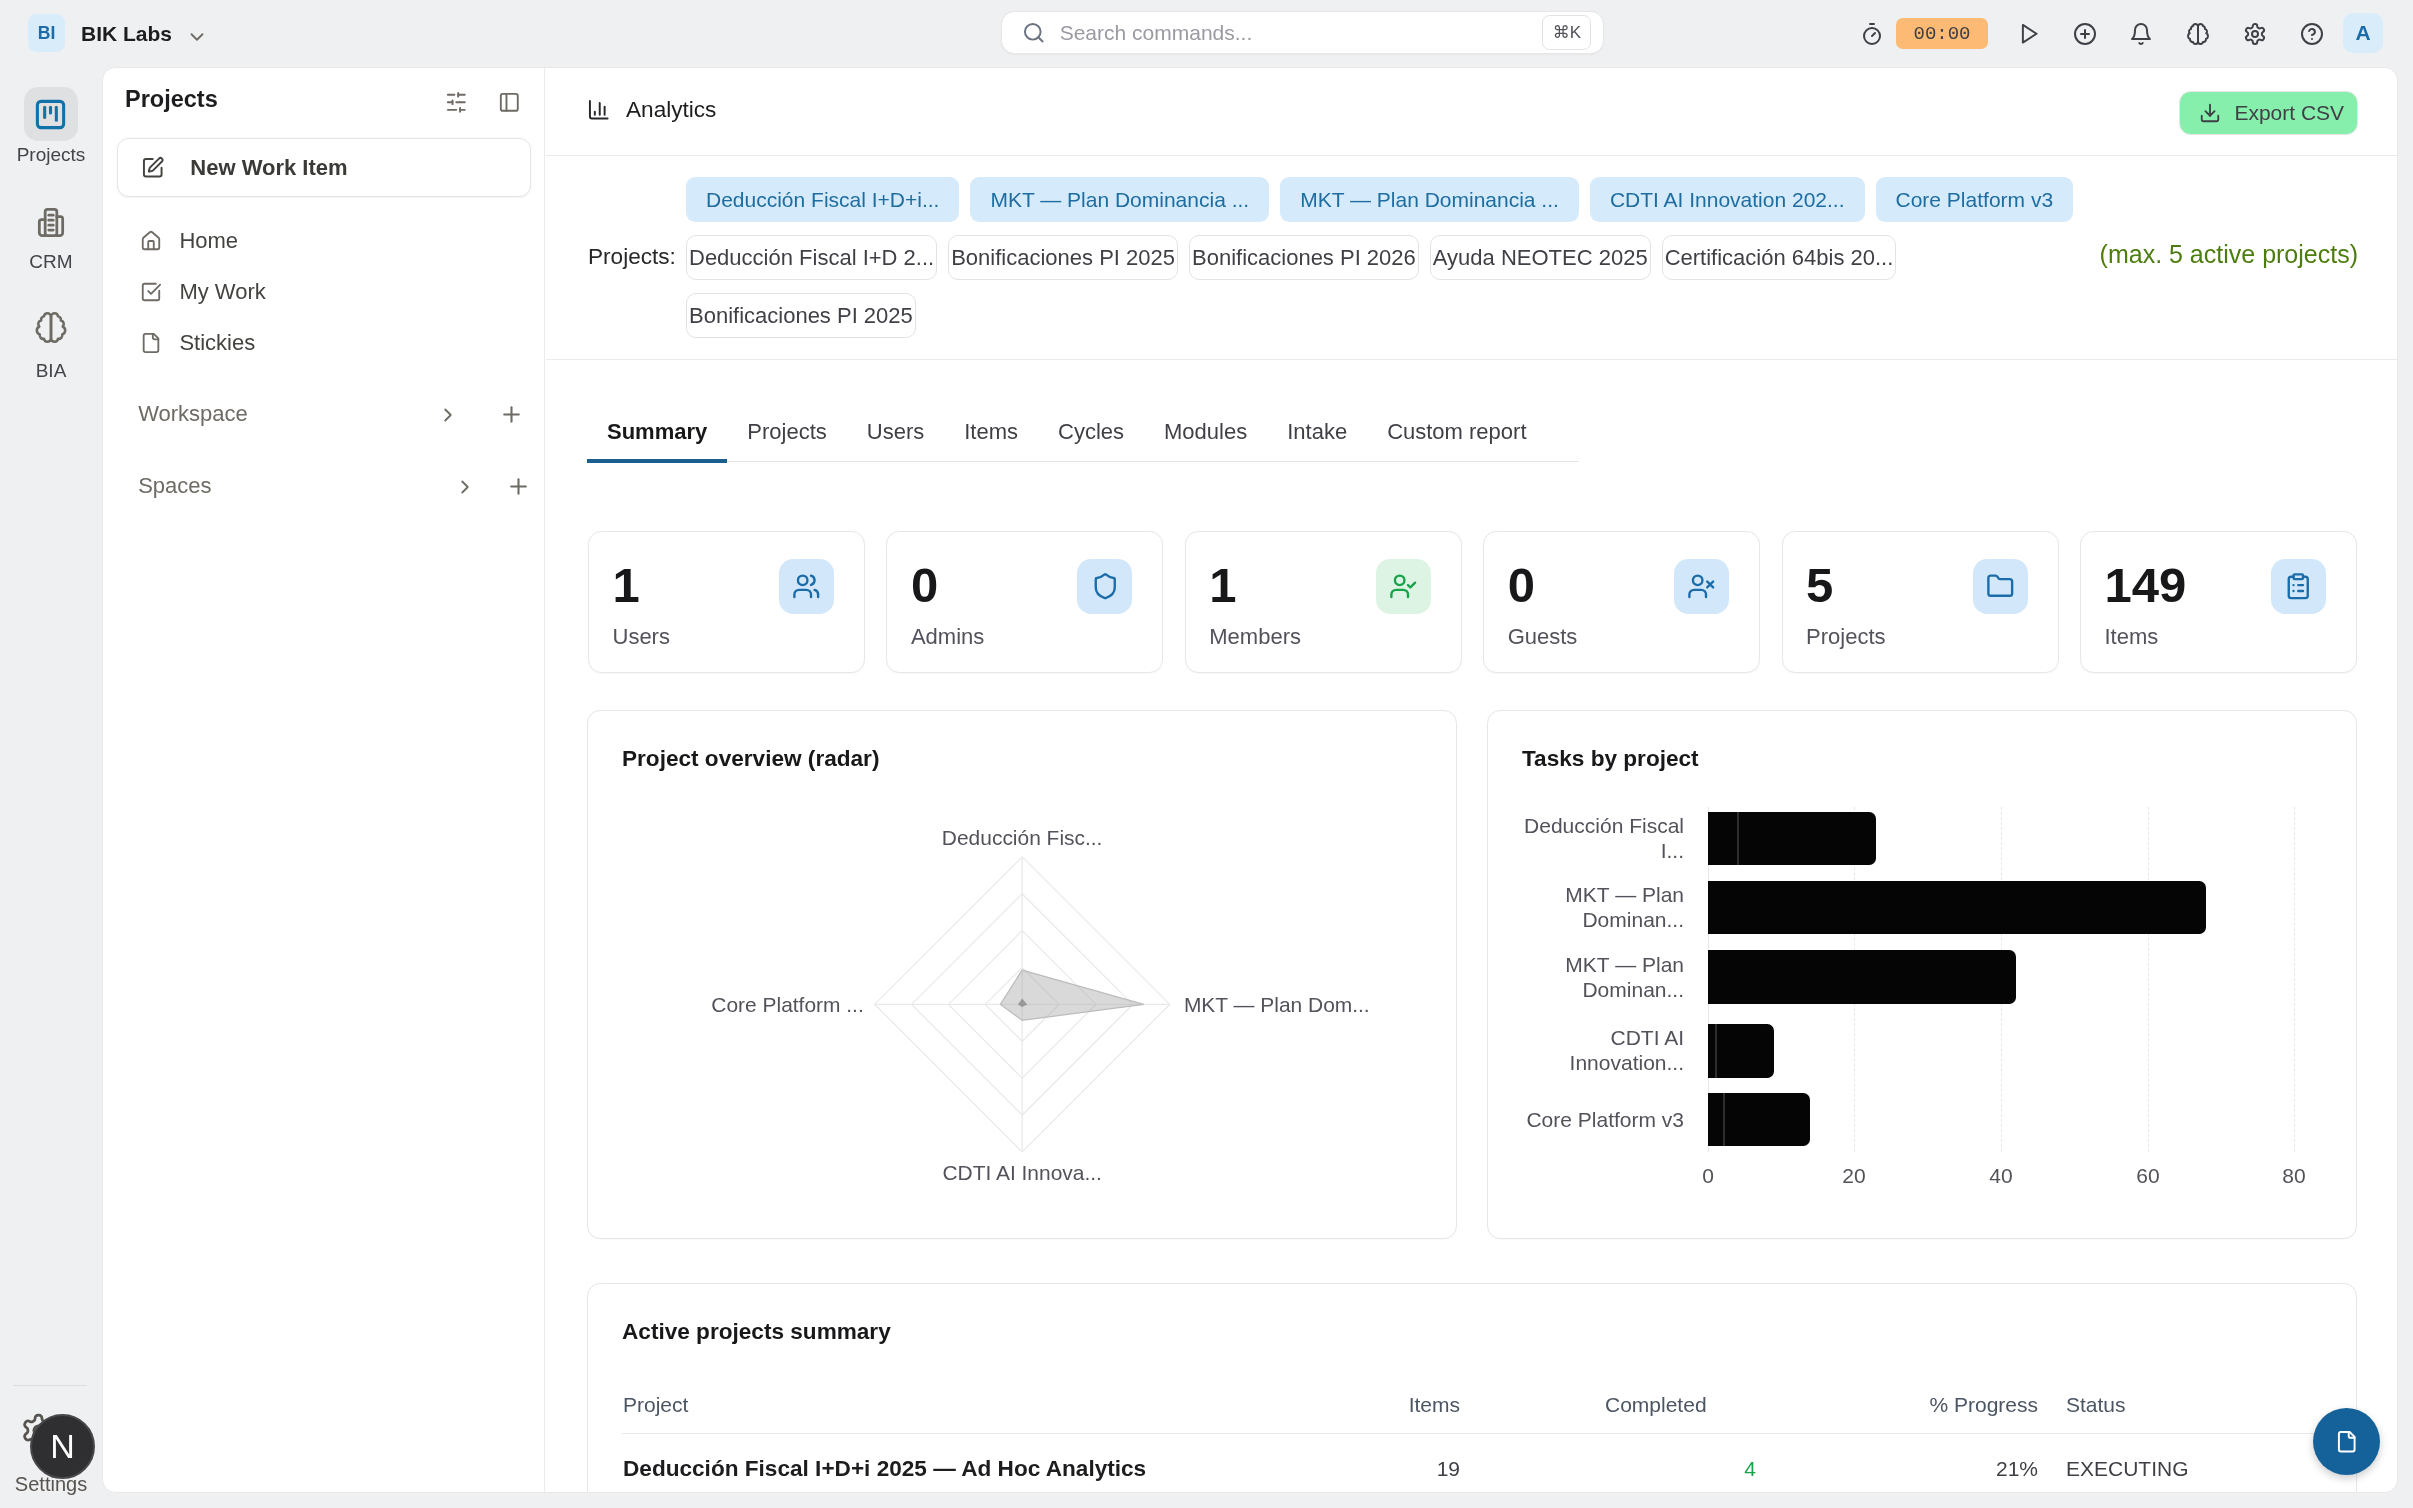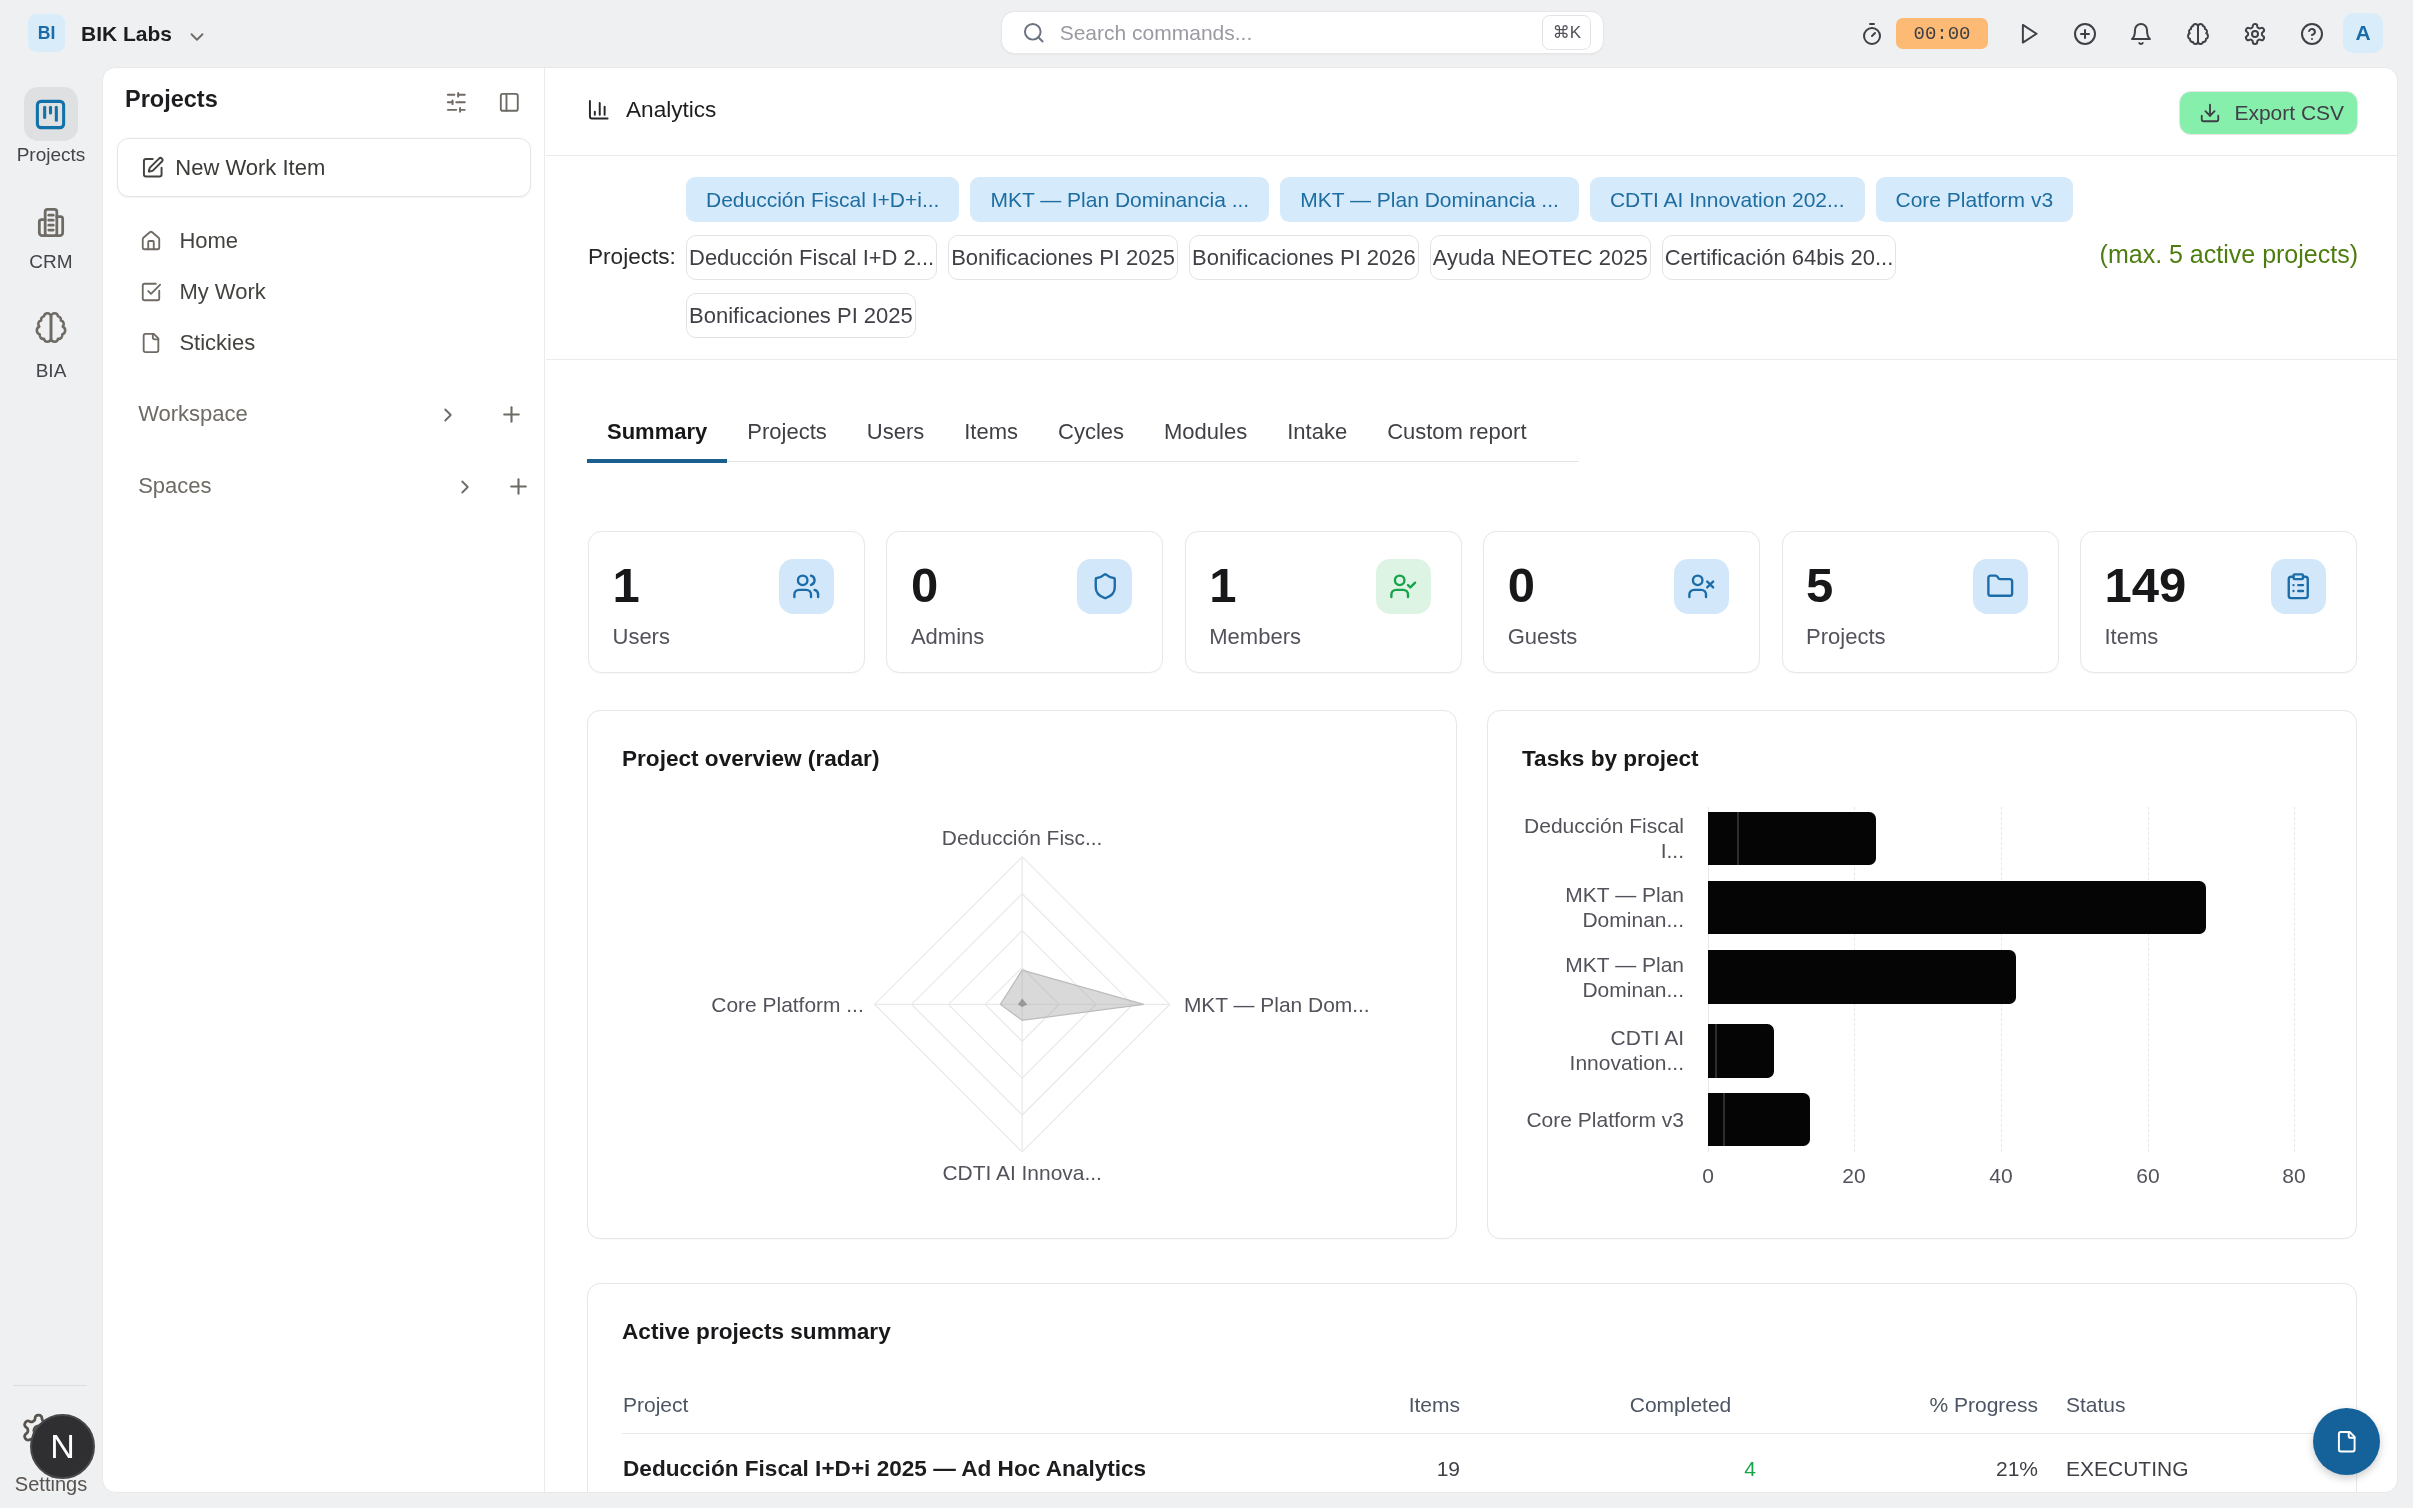--- a/index.html
+++ b/index.html
@@ -30,21 +30,21 @@
   
   #panel { position:absolute; left:102px; top:67px; width:2296px; height:1426px; background:#fff; border:0.8px solid #e9e9ea; border-radius:13.4px; overflow:hidden; }
 
   
   #sidebar { position:absolute; left:0; top:0; width:442px; height:1426px; border-right:0.8px solid #ebebec; }
   #sb-title { position:absolute; left:22px; top:17.6px; font-size:23.5px; font-weight:600; color:#1d1d20; }
   #sb-ic1 { position:absolute; left:342px; top:22.6px; }
   #sb-ic2 { position:absolute; left:395px; top:22.6px; }
   #nwi-btn { position:absolute; left:14.2px; top:70px; width:414px; height:59px; background:#fff; border:0.8px solid #e4e4e4; border-radius:11.7px; box-shadow:0 0.8px 1.7px rgba(0,0,0,0.05); display:flex; align-items:center; }
   #nwi-btn svg { margin-left:22.6px; }
-  #nwi-btn span { margin-left:11px; font-size:22px; font-weight:400; color:#3b3a37; }
+  #nwi-btn span { margin-left:26px; font-size:22px; font-weight:700; color:#3b3a37; }
   .nav-row { position:absolute; left:14.2px; width:414px; height:47px; display:flex; align-items:center; }
   .nav-row svg { margin-left:22.6px; }
   .nav-row span { margin-left:17.6px; font-size:22px; color:#45433f; }
   .sect-row { position:absolute; left:14.2px; width:414px; height:37px; display:flex; align-items:center; }
   .sect-row .stitle { margin-left:21px; font-size:22px; font-weight:500; color:#6e6a64;text-align:right; }
   .sect-icons { position:absolute; display:flex; align-items:center; }
 
   
   #main { position:absolute; left:443px; top:0; width:1853px; height:1426px; }
   #main-header { position:absolute; left:0; top:0; width:1853px; height:88px; border-bottom:0.8px solid #ebebec; }
@@ -428,21 +428,21 @@
       <div class="xlab" style="left:366px; top:453px">20</div>
       <div class="xlab" style="left:513px; top:453px">40</div>
       <div class="xlab" style="left:660px; top:453px">60</div>
       <div class="xlab" style="left:806px; top:453px">80</div>
     </div>
 
     <div class="ccard" id="sum-card" style="left:41px; top:1215px; width:1770px; height:251px">
       <div class="ctitle">Active projects summary</div>
       <div class="th" style="left:35px; top:109px">Project</div>
       <div class="th" style="left:746px; top:109px; width:126px; text-align:right">Items</div>
-      <div class="th" style="left:1017px; top:109px; width:151px; text-align:center">Completed</div>
+      <div class="th" style="left:1017px; top:109px; width:151px; text-align:left">Completed</div>
       <div class="th" style="left:1299px; top:109px; width:151px; text-align:right">% Progress</div>
       <div class="th" style="left:1478px; top:109px">Status</div>
       <div style="position:absolute; left:34px; top:149px; width:1703px; border-top:0.8px solid #e9e9ea"></div>
       <div class="td" style="left:35px; top:172px; font-size:22.6px; font-weight:600; color:#1d1d20">Deducción Fiscal I+D+i 2025 — Ad Hoc Analytics</div>
       <div class="td" style="left:746px; top:173px; width:126px; text-align:right">19</div>
       <div class="td" style="left:1017px; top:173px; width:151px; text-align:right; color:#16a34a">4</div>
       <div class="td" style="left:1299px; top:173px; width:151px; text-align:right">21%</div>
       <div class="td" style="left:1478px; top:173px">EXECUTING</div>
     </div>
   </div>

